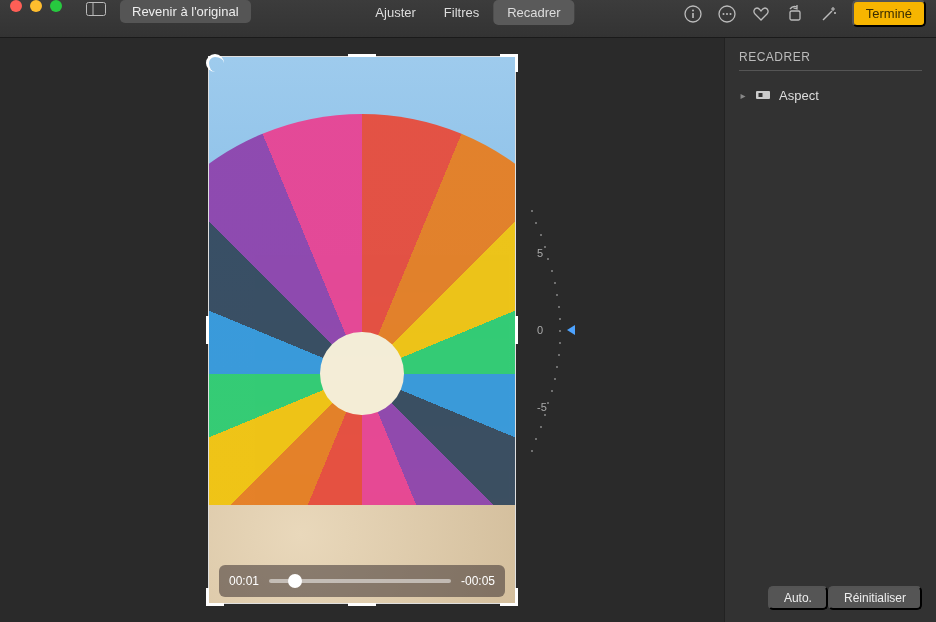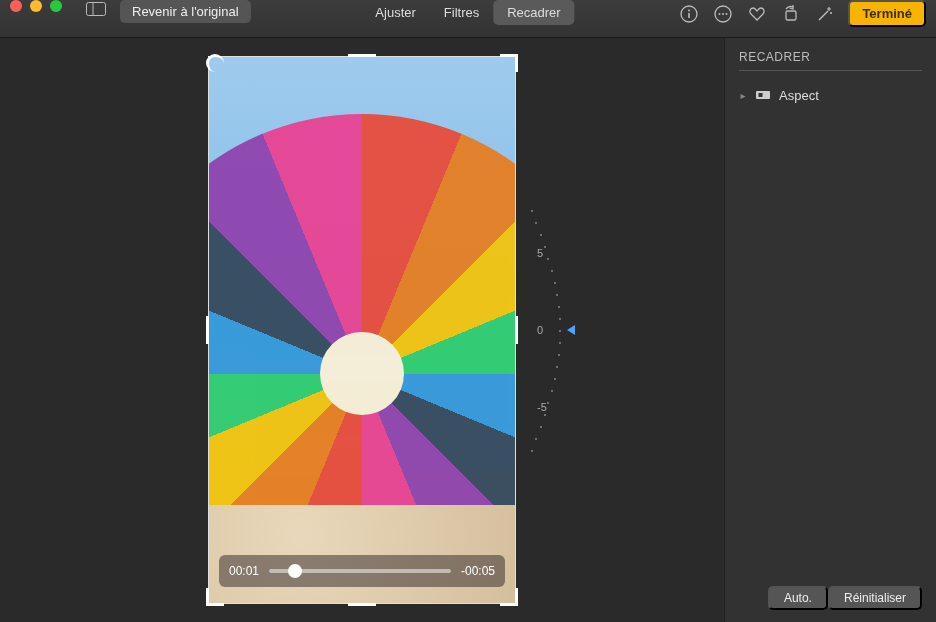--- a/index.html
+++ b/index.html
@@ -62,21 +62,21 @@
     }
     .icon-btn {
       width: 22px; height: 22px;
       display: flex; align-items: center; justify-content: center;
       color: #bbb;
       cursor: pointer;
     }
     .done-btn {
       background: #f7b500;
       color: #3a2d00;
-      font-weight: 700;
+      font-weight: 400;
       border-radius: 5px;
       padding: 4px 12px;
       font-size: 13px;
     }
     .main {
       display: flex;
       height: calc(100% - 38px);
     }
     .canvas-area {
       flex: 1;
@@ -137,21 +137,21 @@
         #8e44ad 315deg 337.5deg,
         #e84393 337.5deg 360deg
       );
       opacity: 0.95;
     }
     .umbrella::after {
       content: ""; position: absolute; inset: 42%; background: #f8f0d8; border-radius: 50%;
     }
     .trim-bar {
       position: absolute;
-      left: 10px; right: 10px; bottom: 16px;
+      left: 10px; right: 10px; bottom: 6px;
       height: 32px;
       background: rgba(60,50,50,0.55);
       border-radius: 6px;
       display: flex;
       align-items: center;
       padding: 0 10px;
       color: #fff;
       font-size: 12px;
     }
     .trim-track {

